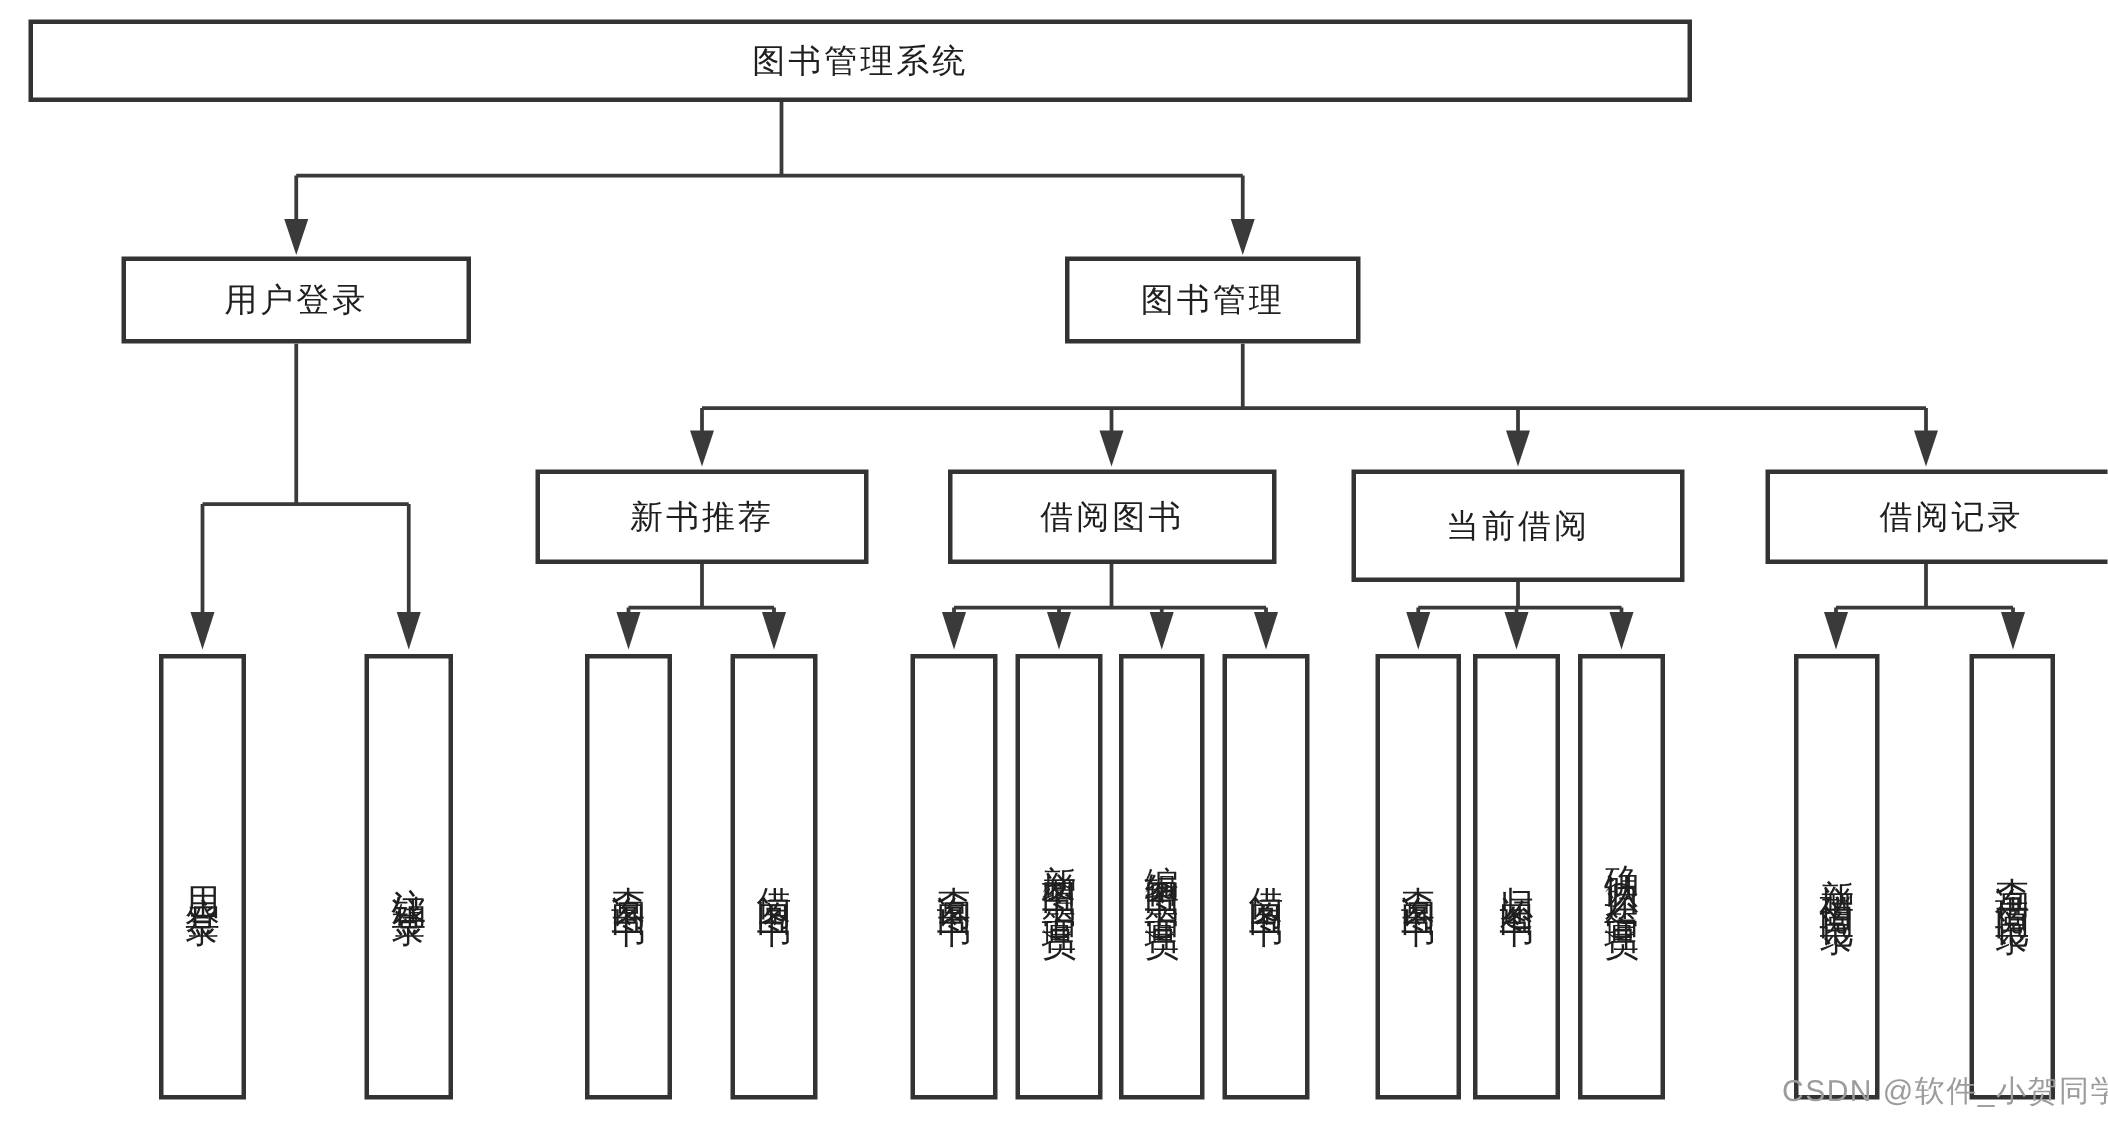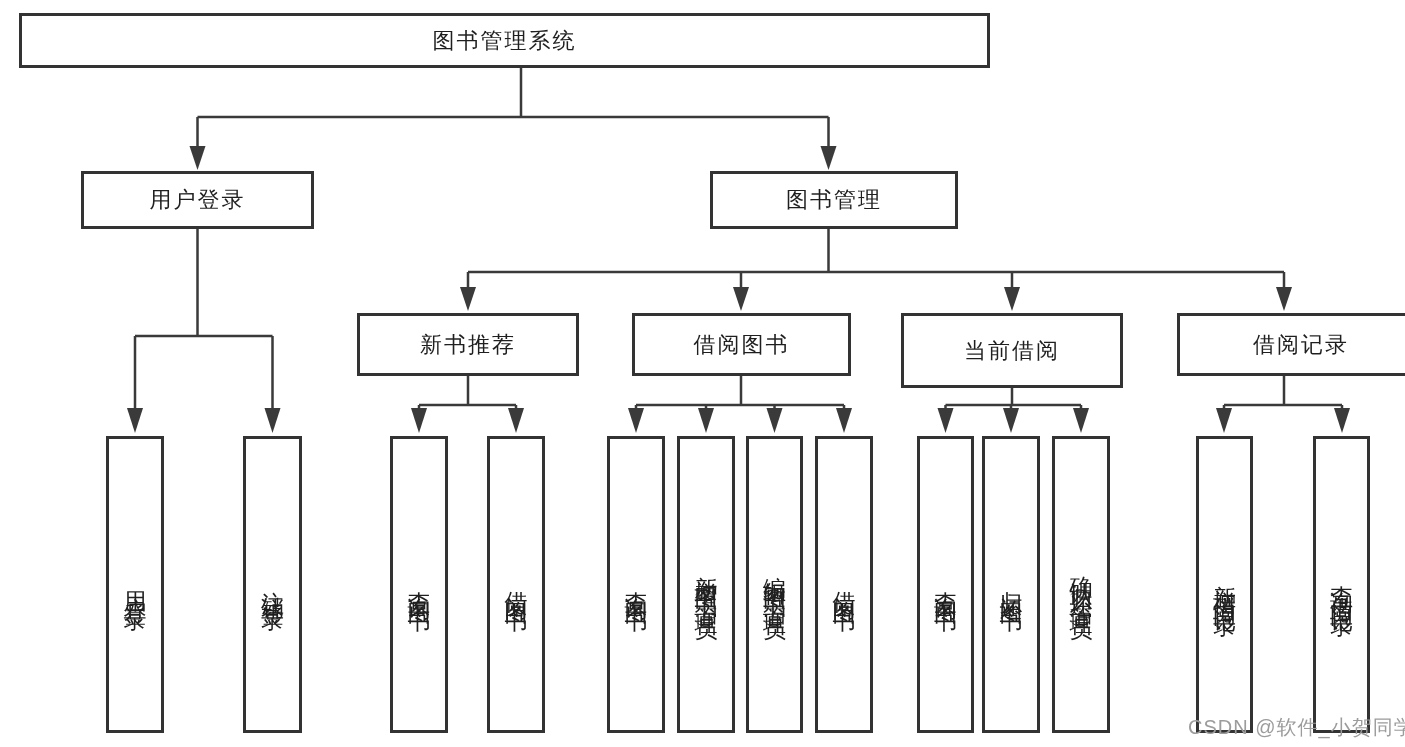--- a/index.html
+++ b/index.html
@@ -66,28 +66,28 @@
       <polygon points="1073,408 1089,408 1081,433"></polygon>
     </g>
 
     <g>
       <path d="M1284 375 V405 M1224 405 H1342 M1224 405 V410 M1342 405 V410"></path>
       <polygon points="1216,408 1232,408 1224,433"></polygon>
       <polygon points="1334,408 1350,408 1342,433"></polygon>
     </g>
   </svg>
 
-  <div class="node h" style="left:19px;top:13px;width:971px;height:55px">
+  <div class="node h" style="left:19px;top:13px;width:1109px;height:55px">
     <span>图书管理系统</span>
   </div>
 
   <div class="node h" style="left:81px;top:171px;width:233px;height:58px">
     <span>用户登录</span>
   </div>
-  <div class="node h" style="left:710px;top:171px;width:248px;height:58px">
+  <div class="node h" style="left:710px;top:171px;width:197px;height:58px">
     <span>图书管理</span>
   </div>
 
   <div class="node h" style="left:357px;top:313px;width:222px;height:63px">
     <span>新书推荐</span>
   </div>
   <div class="node h" style="left:632px;top:313px;width:219px;height:63px">
     <span>借阅图书</span>
   </div>
   <div class="node h" style="left:901px;top:313px;width:222px;height:75px">

